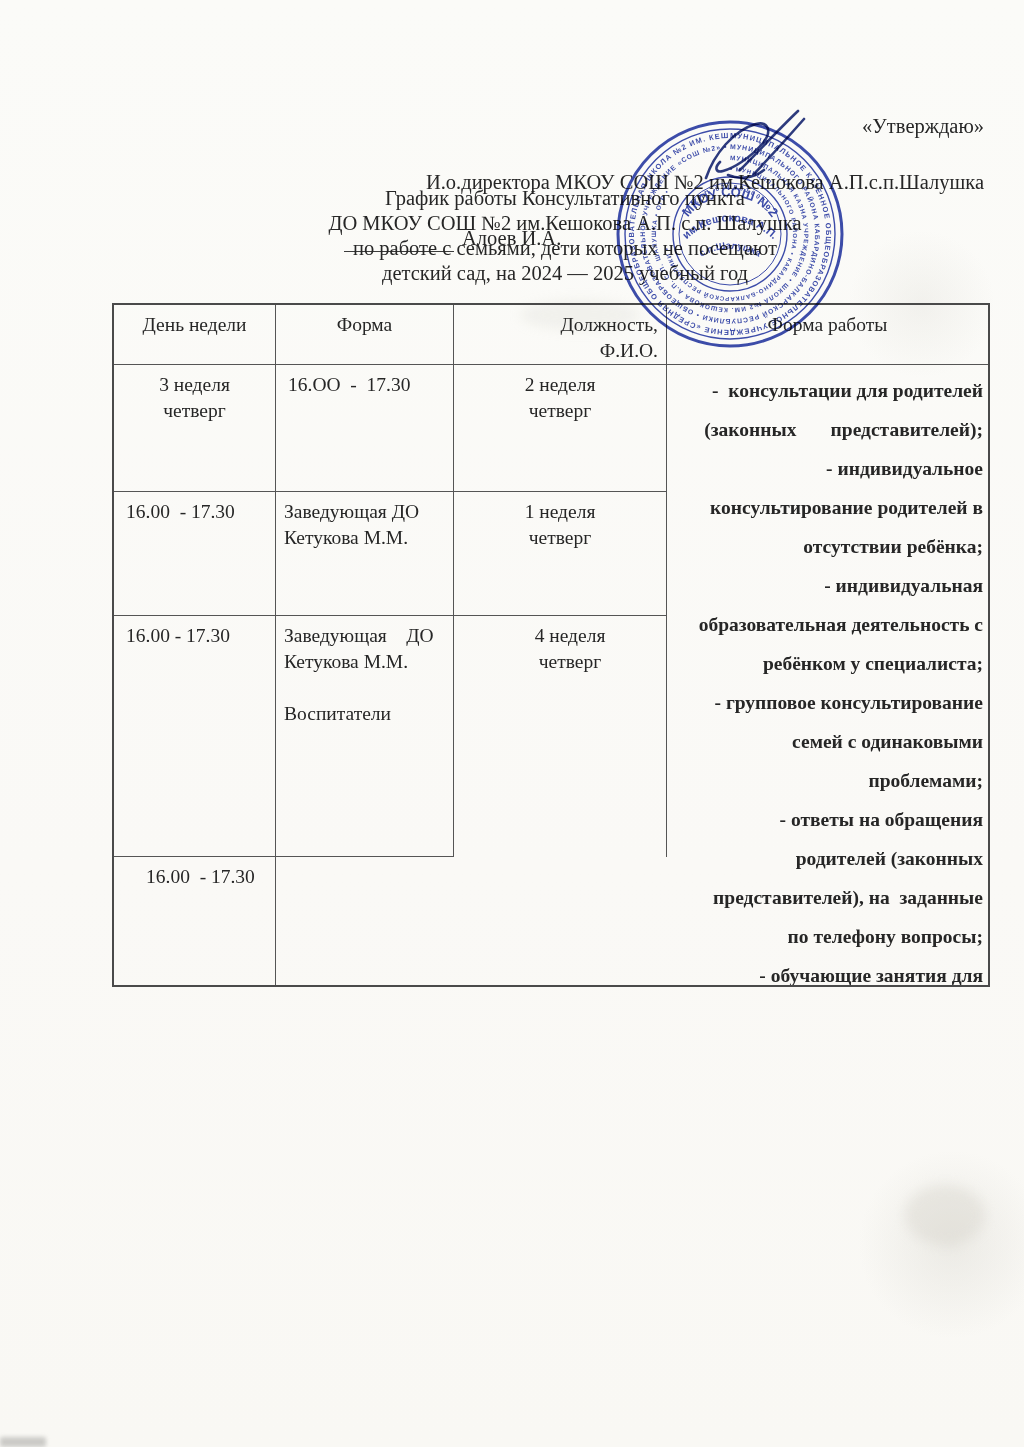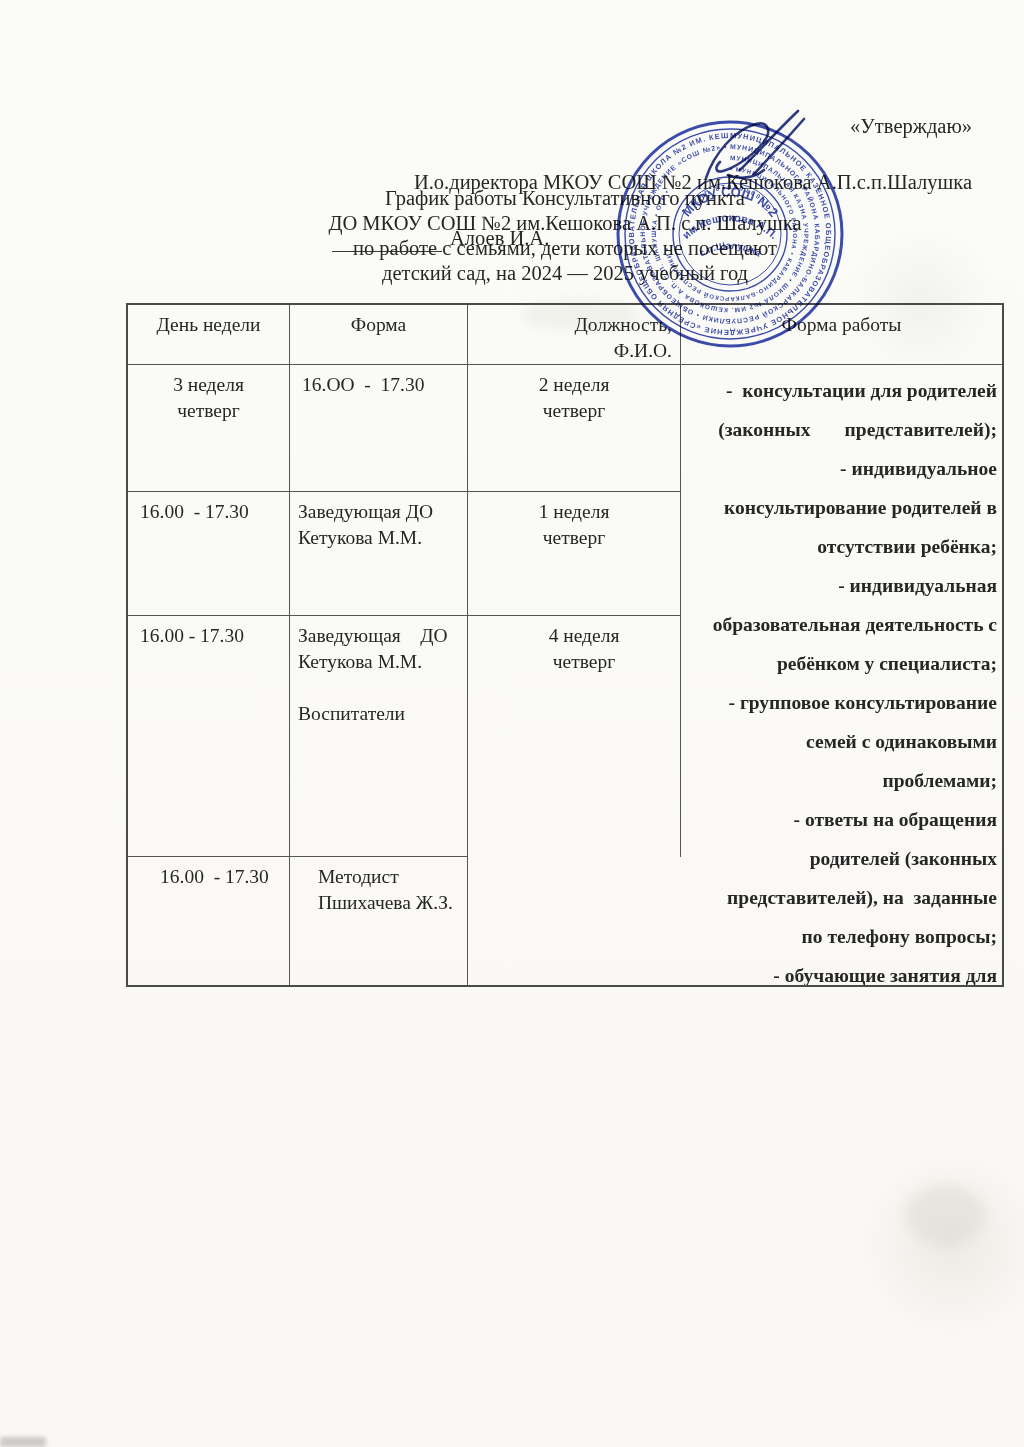--- a/index.html
+++ b/index.html
@@ -14,35 +14,35 @@
       radial-gradient(circle at 93% 86%, rgba(210,208,200,.35), rgba(210,208,200,0) 6%),
       radial-gradient(circle at 90% 21%, rgba(215,213,205,.25), rgba(215,213,205,0) 5%),
       linear-gradient(180deg,#fbfbf8 0%,#faf9f6 60%,#f9f8f4 100%);
   }
   .smudge{position:absolute;border-radius:50%;filter:blur(6px);pointer-events:none;}
   .smudge.a{left:905px;top:1185px;width:80px;height:60px;background:rgba(205,203,193,.30);}
   .smudge.b{left:520px;top:300px;width:120px;height:30px;background:rgba(200,198,190,.18);}
   .smudge.c{left:0;top:1437px;width:46px;height:10px;background:rgba(120,120,118,.35);filter:blur(2px);border-radius:2px;}
 
   .approval{
-    position:absolute;top:84px;right:52px;width:640px;
+    position:absolute;top:84px;right:40px;width:640px;
     text-align:right;font-size:20.5px;line-height:28px;white-space:pre-line;
   }
   .sig-row{display:flex;justify-content:flex-start;align-items:flex-end;gap:8px;}
   .sig-line{display:inline-block;width:110px;border-bottom:1.6px solid #3c3c3c;height:22px;}
 
   .title-block{
     position:absolute;top:186px;left:115px;width:900px;
     text-align:center;font-size:20.5px;line-height:25px;
   }
   .title-block div{white-space:nowrap;}
 
   
   .doc-table{
-    position:absolute;left:126px;top:303px;width:878px;
+    position:absolute;left:112px;top:303px;width:878px;
     display:grid;
     grid-template-columns:162px 178px 213px 1fr;
     grid-template-rows:60px 127px 124px 241px 128px;
     border:2px solid #4a4a4a;
     box-sizing:border-box;
     font-size:19.5px;
   }
   .cell{
     border-right:1.2px solid #555;border-bottom:1.2px solid #555;
     padding:7px 8px 4px 8px;line-height:26px;white-space:pre-line;
@@ -133,22 +133,20 @@
 четверг</div>
     <div class="cell time">16.00 - 17.30</div>
     <div class="cell">Заведующая &nbsp;&nbsp;&nbsp;ДО
 Кетукова М.М.
 
 Воспитатели</div>
 
     <div class="cell center last-row">4 неделя
 четверг</div>
     <div class="cell time last-row">16.00 &nbsp;- 17.30</div>
-    <div class="cell last-row">Методист
-Пшихачева Ж.З.</div>
   </div>
 
   <svg class="stamp" viewBox="-118 -118 236 236">
     <g fill="none" stroke="#2e3fa8">
       <circle r="112" stroke-width="3"></circle>
       <circle r="105" stroke-width="1.4"></circle>
       <circle r="57" stroke-width="1.4"></circle>
       <circle r="51" stroke-width="1"></circle>
     </g>
     <defs>

